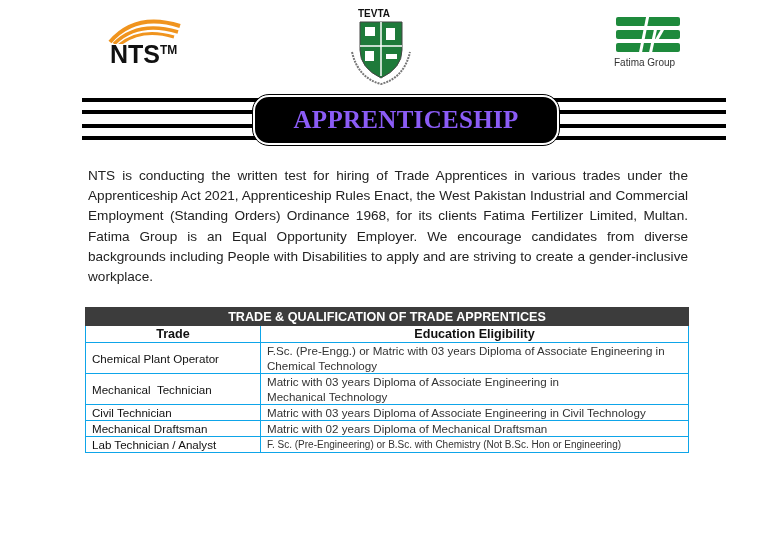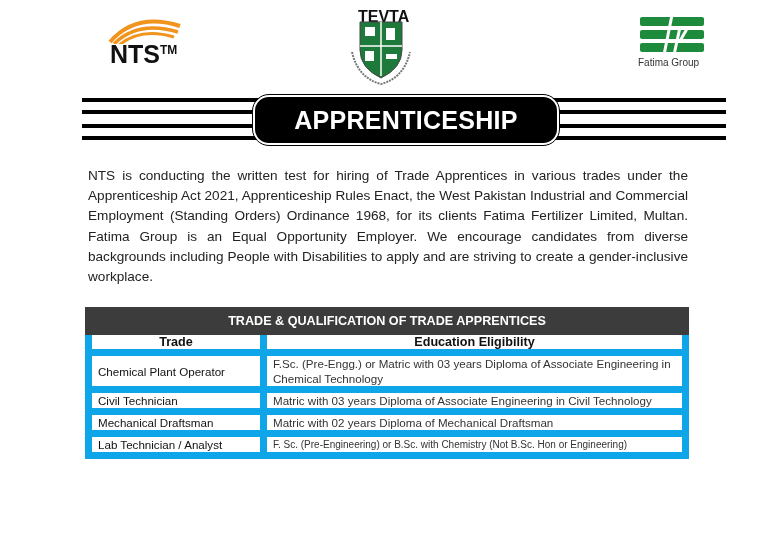--- a/index.html
+++ b/index.html
@@ -5,34 +5,34 @@
   * { box-sizing: border-box; margin: 0; padding: 0; }
   html, body { width: 768px; height: 556px; background: #ffffff; overflow: hidden; }
   body { position: relative; font-family: "Liberation Sans", sans-serif; color: #222; }
 
   .logo-nts { position: absolute; left: 100px; top: 14px; width: 100px; height: 52px; }
   .nts-arcs { position: absolute; left: 6px; top: 0; }
   .nts-text { position: absolute; left: 10px; top: 26px; font-weight: bold; font-size: 25px; color: #111; letter-spacing: 0px; }
   .nts-tm { font-size: 12px; vertical-align: top; position: relative; top: 3px; }
 
   .logo-tevta { position: absolute; left: 346px; top: 8px; width: 70px; height: 78px; }
-  .tevta-label { position: absolute; left: 12px; top: 0; font-size: 16px; font-weight: bold; color: #111; }
+  .tevta-label { position: absolute; left: 12px; top: 0; font-size: 10px; font-weight: bold; color: #111; }
 
-  .logo-fatima { position: absolute; left: 636px; top: 15px; width: 74px; height: 58px; }
+  .logo-fatima { position: absolute; left: 612px; top: 15px; width: 74px; height: 58px; }
   .fatima-label { position: absolute; left: 2px; top: 42px; font-size: 10px; color: #333; white-space: nowrap; }
 
   .stripes { position: absolute; left: 82px; top: 98px; width: 644px; height: 44px; }
   .stripe { position: absolute; left: 0; width: 644px; height: 4px; background: #000; }
   .banner-pill { position: absolute; left: 253px; top: 95px; width: 306px; height: 50px; background: #000; border-radius: 16px; display: flex; align-items: center; justify-content: center; border: 2px solid #fff; outline: 1px solid #000;}
-  .banner-title { color: #ffffff; font-weight: bold; font-size: 25px; letter-spacing: 0.3px; font-family: Liberation Sans, sans-serif; }
+  .banner-title { color: #8b5cf6; font-weight: bold; font-size: 25px; letter-spacing: 0.3px; font-family: Liberation Serif, serif; }
 
   .intro { position: absolute; left: 88px; top: 166px; width: 600px; font-size: 13.6px; line-height: 20.2px; text-align: justify; color: #222; }
 
   .tbl { position: absolute; left: 85px; top: 307px; width: 604px; border-collapse: collapse; font-size: 11.6px; }
-  .tbl td, .tbl th { border: 7px solid #0ea5e9; padding: 0 6px; vertical-align: middle; }
+  .tbl td, .tbl th { border: 1px solid #0ea5e9; padding: 0 6px; vertical-align: middle; }
   .tbl .title-row th { background: #3c3c3c; color: #fff; font-weight: bold; font-size: 12.6px; height: 18px; text-align: center; border-color: #3c3c3c; }
   .tbl .head-row th { font-weight: bold; font-size: 12.6px; text-align: center; height: 17px; color: #111; margin-top: 11px; }
   .tbl td.trade { font-weight: normal; width: 175px; color: #111; }
   .tbl td.edu { color: #333; line-height: 15px; }
   .tbl tr.r1 td { height: 16px; }
   .tbl tr.r2 td { height: 31px; }
 </style>
 </head>
 <body>
 
@@ -89,20 +89,24 @@
         <th colspan="2">TRADE &amp; QUALIFICATION OF TRADE APPRENTICES</th>
       </tr>
   <tr class="head-row">
     <th>Trade</th>
     <th>Education Eligibility</th>
   </tr>
   <tr class="r2">
         <td class="trade">Chemical Plant Operator</td>
         <td class="edu">F.Sc. (Pre-Engg.) or Matric with 03 years Diploma of Associate Engineering in Chemical Technology</td>
       </tr>
+  <tr class="r2">
+        <td class="trade" style="white-space:pre">Mechanical  Technician</td>
+        <td class="edu" style="padding-right:90px">Matric with 03 years Diploma of Associate Engineering in Mechanical Technology</td>
+      </tr>
   <tr class="r1">
         <td class="trade">Civil Technician</td>
         <td class="edu">Matric with 03 years Diploma of Associate Engineering in Civil Technology</td>
       </tr>
   <tr class="r1">
         <td class="trade">Mechanical Draftsman</td>
         <td class="edu">Matric with 02 years Diploma of Mechanical Draftsman</td>
       </tr>
   <tr class="r1">
         <td class="trade">Lab Technician / Analyst</td>

